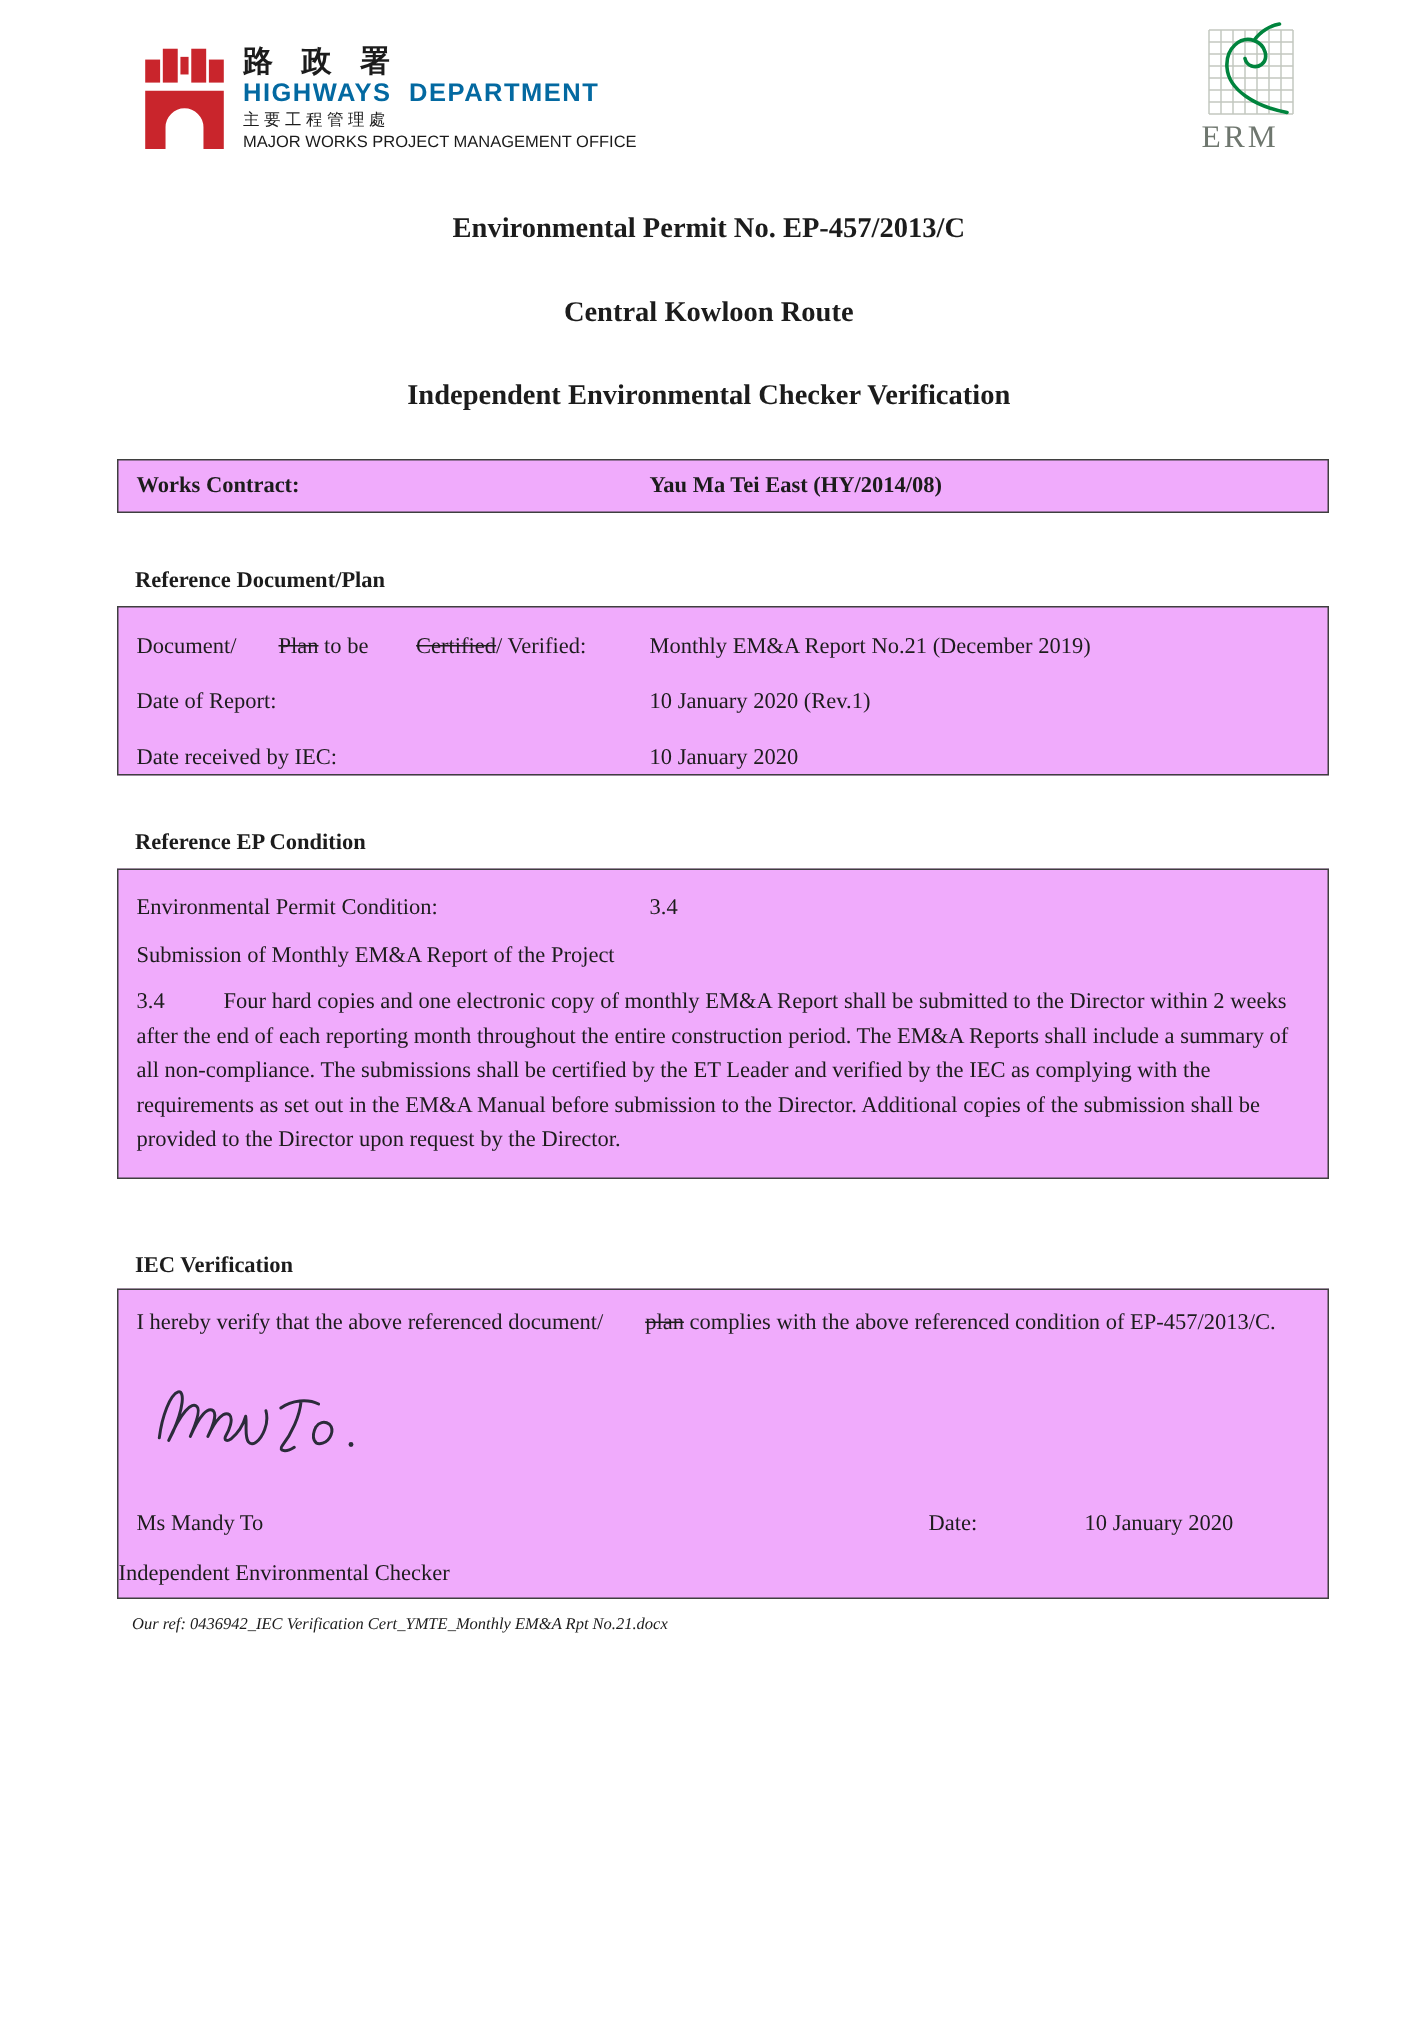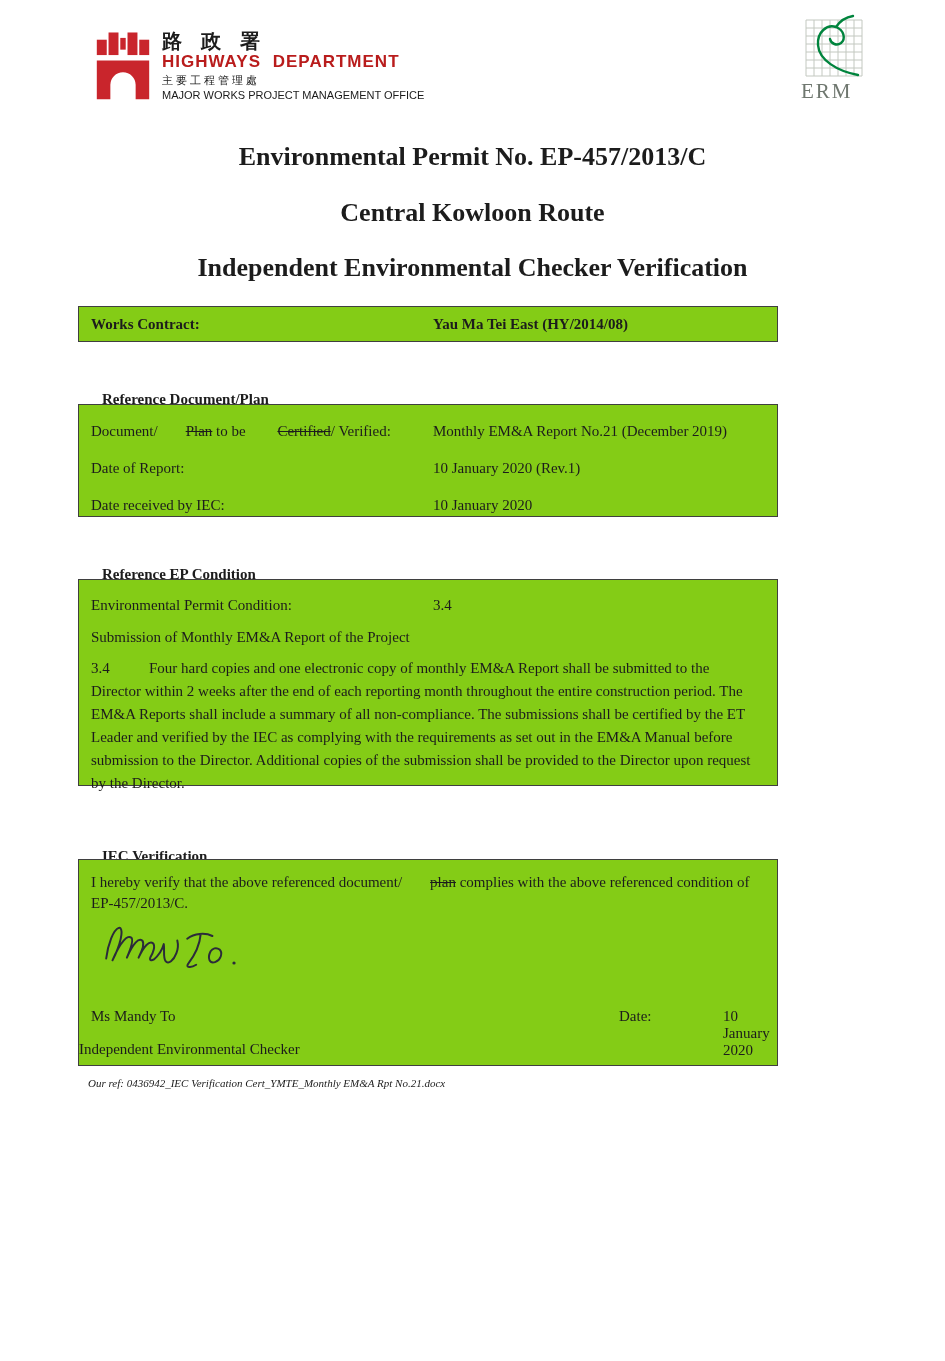--- a/index.html
+++ b/index.html
@@ -16,36 +16,36 @@
   }
   .bold { font-weight: bold; }
   .struck { text-decoration: line-through; margin-left: 28px; }
 
   
   .header { position: absolute; top: 30px; left: 95px; width: 772px; height: 84px; }
   .hd-block { position: absolute; left: 0; top: 0; display: flex; gap: 11px; }
   .hd-logo { width: 56px; height: 70px; }
   .hd-text { display: flex; flex-direction: column; justify-content: flex-start; padding-top: 2px; }
   .hd-zh { font-size: 20px; font-weight: bold; letter-spacing: 7px; line-height: 19px; font-family: "Liberation Serif", serif; }
-  .hd-en { font-family: "Liberation Sans", sans-serif; font-weight: bold; font-size: 17px; letter-spacing: 1px; word-spacing: 6px; line-height: 21px; color: #b91c1c; }
+  .hd-en { font-family: "Liberation Sans", sans-serif; font-weight: bold; font-size: 17px; letter-spacing: 1px; word-spacing: 6px; line-height: 21px; color: #0369a1; }
   .office-zh { font-size: 11px; letter-spacing: 3px; line-height: 15px; margin-top: 1px; }
   .office-en { font-family: "Liberation Sans", sans-serif; font-size: 11px; line-height: 14px; color: #1a1a1a; }
   .erm-block { position: absolute; right: 0; top: -16px; width: 66px; text-align: left; }
   .erm-logo { width: 58px; height: 64px; display: block; margin: 0 auto; }
   .erm-text { font-size: 21px; letter-spacing: 2px; color: #6f776f; line-height: 24px; margin-top: 1px; }
 
   
-  .title { position: absolute; left: 0; width: 100%; text-align: center; font-weight: bold; font-size: 26px; margin: 0; }
+  .title { position: absolute; left: 0; width: 100%; text-align: center; font-weight: bold; font-size: 19px; margin: 0; }
   #title1 { top: 142px; }
   #title2 { top: 198px; }
   #title3 { top: 253px; }
 
   
-  .box { position: absolute; left: 78px; width: 700px; border: 1px solid #3f3f3f; background: #84cc16; }
-  .section-heading { position: absolute; left: 90px; font-weight: bold; font-size: 15px; margin: 12px; }
+  .box { position: absolute; left: 78px; width: 808px; border: 1px solid #3f3f3f; background: #f0abfc; }
+  .section-heading { position: absolute; left: 90px; font-weight: bold; font-size: 15px; margin: 0; }
 
   .wc-table { top: 306px; height: 36px; display: flex; align-items: center; font-size: 15px; }
   .wc-label { width: 354px; padding-left: 12px; }
   .wc-value { flex: 1; }
 
   #refdoc-heading { top: 379px; }
   .refdoc-box { top: 404px; height: 113px; padding-top: 8px; font-size: 15px; }
   .kv-row { display: flex; align-items: center; height: 37px; }
   .kv-label { width: 354px; padding-left: 12px; }
   .kv-value { flex: 1; padding-right: 10px; }

